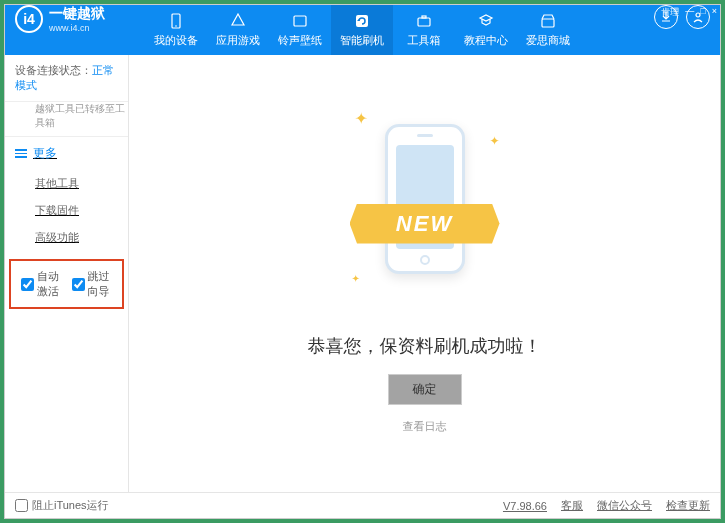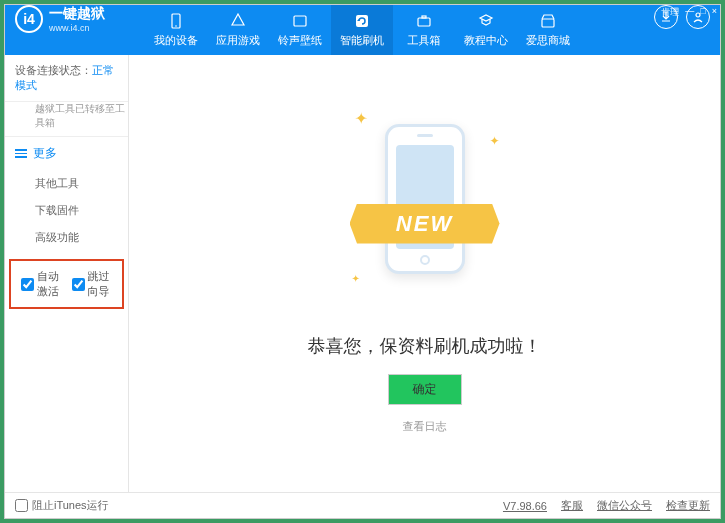--- a/index.html
+++ b/index.html
@@ -39,21 +39,21 @@
 .phone-screen { position: absolute; left: 8px; top: 18px; right: 8px; bottom: 22px; background: #cfe4f5; border-radius: 4px; }
 .phone-home { position: absolute; bottom: 6px; left: 50%; transform: translateX(-50%); width: 10px; height: 10px; border: 2px solid #d8e6f3; border-radius: 50%; }
 .phone-speaker { position: absolute; top: 7px; left: 50%; transform: translateX(-50%); width: 16px; height: 3px; background: #d8e6f3; border-radius: 2px; }
 .new-ribbon { position: absolute; left: -10px; top: 90px; width: 150px; height: 40px; background: #f6c445; display: flex; align-items: center; justify-content: center; color: #fff; font-weight: bold; font-size: 22px; letter-spacing: 2px; font-style: italic; clip-path: polygon(5% 0, 95% 0, 100% 50%, 95% 100%, 5% 100%, 0 50%); }
 .new-ribbon::before, .new-ribbon::after { content: ""; position: absolute; width: 0; height: 0; }
 .sparkle { position: absolute; color: #f6c445; }
 .s1 { top: -5px; left: -5px; font-size: 16px; }
 .s2 { top: 20px; right: -10px; font-size: 12px; }
 .s3 { bottom: 30px; left: -8px; font-size: 10px; }
 .success-msg { font-size: 18px; color: #333; margin-bottom: 16px; }
-.ok-btn { padding: 6px 24px; border: 1px solid #ccc; background: #22c55e; font-size: 12px; cursor: pointer; color: #333; }
+.ok-btn { padding: 6px 24px; border: 1px solid #ccc; background: #a3a3a3; font-size: 12px; cursor: pointer; color: #333; }
 .log-link { margin-top: 14px; font-size: 11px; color: #999; cursor: pointer; }
 .statusbar { height: 26px; border-top: 1px solid #e5e5e5; display: flex; align-items: center; padding: 0 10px; font-size: 11px; color: #666; justify-content: space-between; }
 .statusbar-left { display: flex; align-items: center; gap: 4px; }
 .statusbar-right { display: flex; align-items: center; gap: 14px; text-decoration: underline; }
 .head-bar { width: 3px; height: 14px; background: #0d8bf2; }
 .lock-icon { width: 10px; height: 10px; border: 1.5px solid #aaa; border-radius: 2px; position: relative; }
 .lock-icon::before { content: ""; position: absolute; top: -6px; left: 1px; width: 4px; height: 5px; border: 1.5px solid #aaa; border-bottom: none; border-radius: 3px 3px 0 0; }
 .more-icon { display: flex; flex-direction: column; gap: 2px; }
 .more-icon span { width: 12px; height: 1.5px; background: #0d8bf2; }
 </style>
@@ -161,21 +161,21 @@
         <span>设备连接状态：</span><span class="mode">正常模式</span>
       </div>
 
 
       <div class="side-section">
         <div class="side-items">
           <div class="side-note">越狱工具已转移至工具箱</div>
         </div>
       </div>
 
-      <div class="side-section" style="border-bottom:none;">
+      <div class="side-section" style="border-bottom:none;text-decoration:underline;">
         <div class="side-head">
           <div class="more-icon">
               <span></span>
               <span></span>
               <span></span>
             </div>
           <span>更多</span>
         </div>
         <div class="side-items">
           <div class="side-item">其他工具</div>

